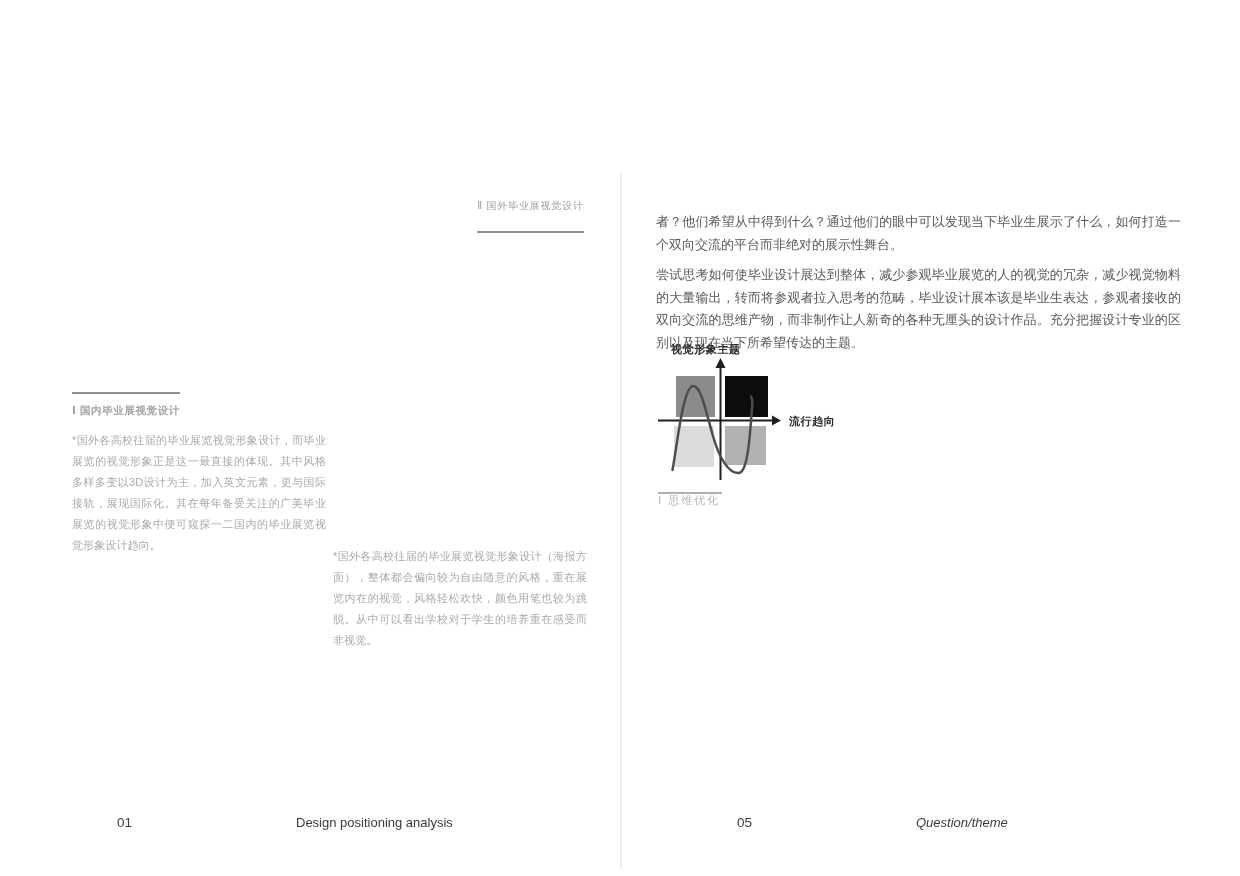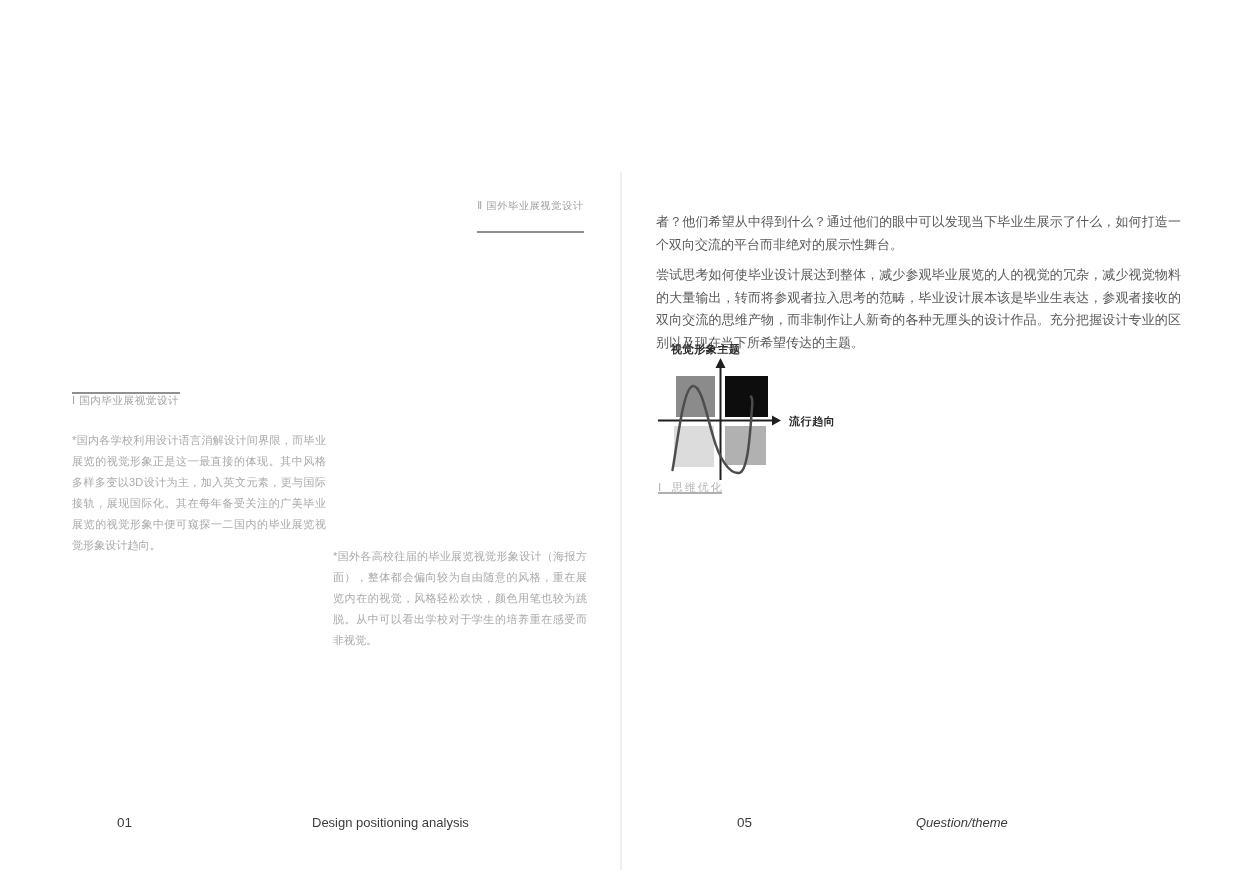--- a/index.html
+++ b/index.html
@@ -40,23 +40,24 @@
     text-align: center;
     white-space: nowrap;
   }
   .section-label {
     left: 72px;
     top: 392px;
     width: 108px;
     color: #a3a3a3;
     font-size: 10.5px;
     letter-spacing: 0.6px;
-    padding-top: 0;
+    padding-top: 10px;
     border-top: 2px solid #8f8f8f;
     white-space: nowrap;
+    font-weight: bold;
   }
   .body-para {
     color: #a9a9a9;
     font-size: 11px;
     line-height: 21px;
     letter-spacing: 0.1px;
     text-align: justify;
   }
   .para-1 { left: 72px;  top: 430px; width: 254px; }
   .para-2 { left: 333px; top: 546px; width: 254px; }
@@ -97,57 +98,56 @@
 
   .caption-line {
     left: 658px;
     top: 492px;
     width: 64px;
     height: 2px;
     background: #b0b0b0;
   }
   .caption-label {
     left: 658px;
-    top: 480px;
+    top: 493px;
     color: #b5b5b5;
     font-size: 11px;
     letter-spacing: 2px;
     white-space: nowrap;
-    font-family: Liberation Mono, monospace;
   }
 
   
   .page-number {
     top: 815px;
     color: #3b3b3b;
     font-size: 13.5px;
   }
   .footer-title {
     top: 815px;
     color: #3b3b3b;
     font-size: 13px;
     white-space: nowrap;
   }
   .pn-left  { left: 117px; }
-  .ft-left  { left: 296px; margin-left: 16px; }
+  .ft-left  { left: 296px; }
   .pn-right { left: 737px; }
   .ft-right { left: 916px; font-style: italic; }
 </style>
 </head>
 <body>
 
 <div class="spread">
 
   <div class="abs divider"></div>
 
   <div class="abs header-tag">Ⅱ 国外毕业展视觉设计</div>
 
   <div class="abs section-label">Ⅰ 国内毕业展视觉设计</div>
 
-  <div class="abs body-para para-1">*国内各学校利用设计语言消解设计间界限，而毕业展览的视觉形象正是这一最直接的体现。其中风格多样多变以3D设计为主，加入英文元素，更与国际接轨，展现国际化。其在每年备受关注的广美毕业展览的视觉形象中便可窥探一二国内的毕业展览视觉形象设计趋向。</div>
+  <div class="abs body-para para-1">*国外各高校往届的毕业展览视觉形象设计，而毕业展览的视觉形象正是这一最直接的体现。其中风格多样多变以3D设计为主，加入英文元素，更与国际接轨，展现国际化。其在每年备受关注的广美毕业展览的视觉形象中便可窥探一二国内的毕业展览视觉形象设计趋向。</div>
 
   <div class="abs body-para para-2">*国外各高校往届的毕业展览视觉形象设计（海报方面），整体都会偏向较为自由随意的风格，重在展览内在的视觉，风格轻松欢快，颜色用笔也较为跳脱。从中可以看出学校对于学生的培养重在感受而非视觉。</div>
 
 
   <div class="abs page-number pn-left">01</div>
 
   <div class="abs footer-title ft-left">Design positioning analysis</div>
 
   <div class="abs right-para r-para-1">者？他们希望从中得到什么？通过他们的眼中可以发现当下毕业生展示了什么，如何打造一个双向交流的平台而非绝对的展示性舞台。</div>
 

